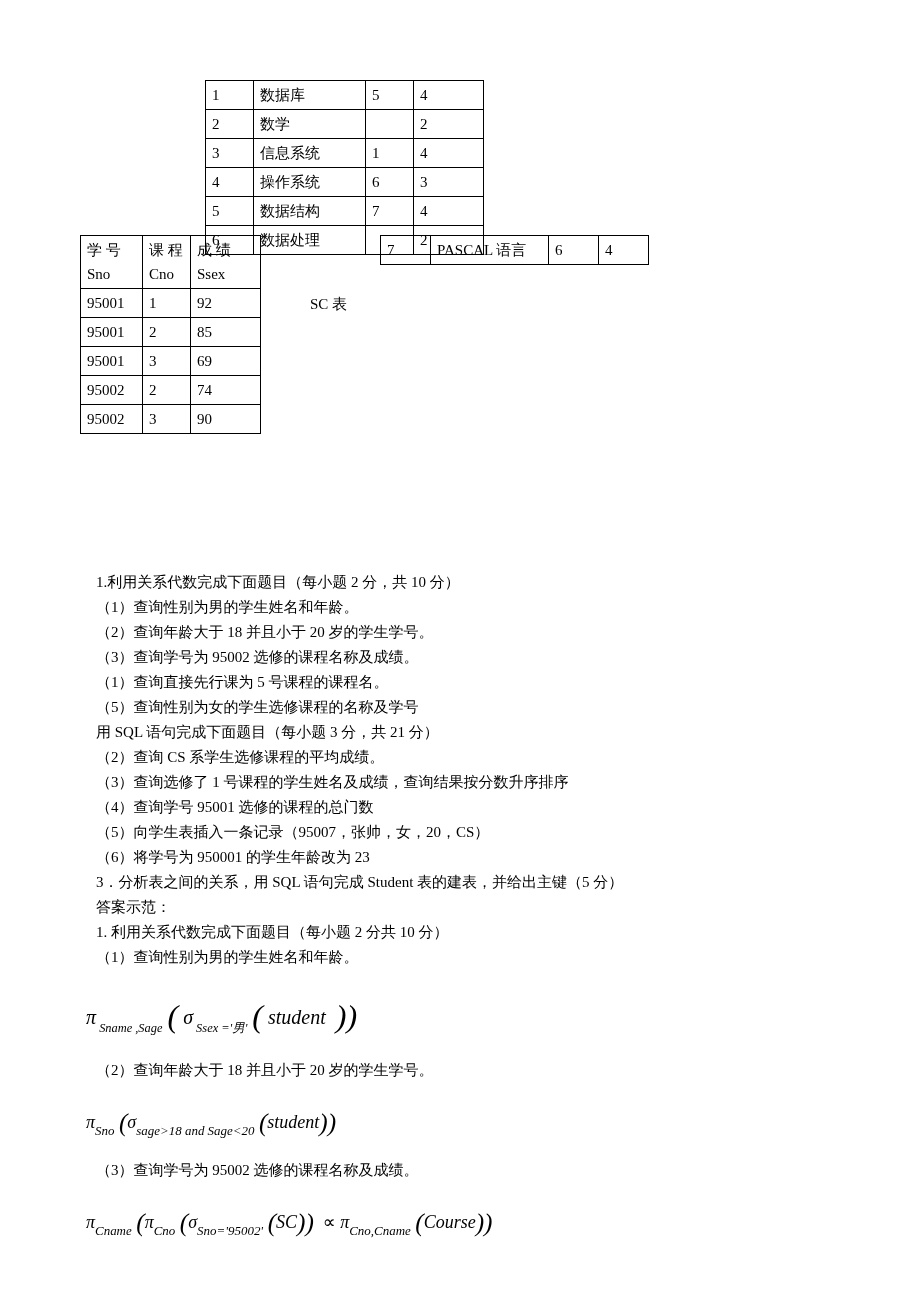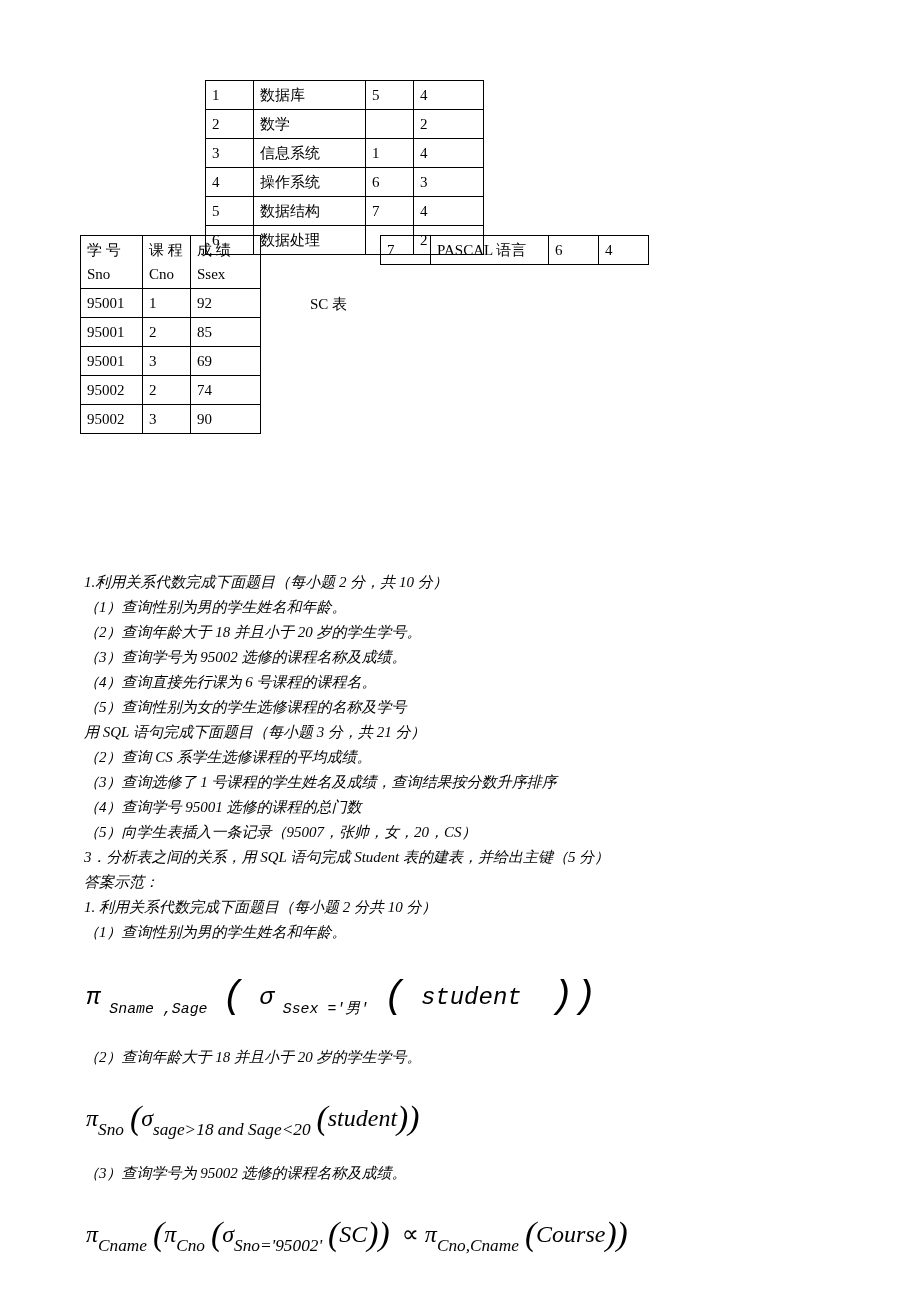--- a/index.html
+++ b/index.html
@@ -60,45 +60,43 @@
     .sc-label {
       position: absolute;
       left: 190px;
       top: 212px;
       margin-left: 40px;
     }
     .content-block {
       margin-top: 120px;
     }
     .line {
-      margin: 1px 4px;
-      font-style: italic;
+      margin: 1px 16px;
     }
     .formula {
       font-family: "Times New Roman", serif;
       font-style: italic;
       margin: 14px 0 14px 6px;
-      font-size: 24px;
+      font-size: 18px;
       line-height: 1.9;
     }
     .formula sub {
       font-size: 0.72em;
       vertical-align: sub;
       position: relative;
       top: 3px;
     }
     .formula .paren {
       font-style: italic;
       font-size: 1.4em;
       position: relative;
       top: 3px;
     }
     .formula-large {
-      font-size: 24px;
-      font-family: Liberation Mono, monospace;
+      font-size: 20px;
     }
     .formula-large .paren {
       font-size: 1.6em;
     }
     .formula-large sub {
       font-size: 0.62em;
     }
     .upright {
       font-style: normal;
     }
@@ -198,27 +196,28 @@
     </table>
 
   <div class="sc-label">SC 表</div>
 </div>
 
 <div class="content-block">
   <div class="line">1.利用关系代数完成下面题目（每小题 2 分，共 10 分）</div>
   <div class="line">（1）查询性别为男的学生姓名和年龄。</div>
   <div class="line">（2）查询年龄大于 18 并且小于 20 岁的学生学号。</div>
   <div class="line">（3）查询学号为 95002 选修的课程名称及成绩。</div>
-  <div class="line">（4）查询直接先行课为 6 号课程的课程名。</div>
+  <div class="line">（1）查询直接先行课为 5 号课程的课程名。</div>
   <div class="line">（5）查询性别为女的学生选修课程的名称及学号</div>
   <div class="line">用 SQL 语句完成下面题目（每小题 3 分，共 21 分）</div>
   <div class="line">（2）查询 CS 系学生选修课程的平均成绩。</div>
   <div class="line">（3）查询选修了 1 号课程的学生姓名及成绩，查询结果按分数升序排序</div>
   <div class="line">（4）查询学号 95001 选修的课程的总门数</div>
   <div class="line">（5）向学生表插入一条记录（95007，张帅，女，20，CS）</div>
+  <div class="line">（6）将学号为 950001 的学生年龄改为 23</div>
   <div class="line">3．分析表之间的关系，用 SQL 语句完成 Student 表的建表，并给出主键（5 分）</div>
   <div class="line">答案示范：</div>
   <div class="line">1. 利用关系代数完成下面题目（每小题 2 分共 10 分）</div>
   <div class="line">（1）查询性别为男的学生姓名和年龄。</div>
 
   <div class="formula formula-large">
     <span class="pi">π</span><sub>&nbsp;<span>Sname ,Sage</span></sub>
     <span class="paren">(</span>&nbsp;<span class="sigma">σ</span><sub>&nbsp;<span>Ssex ='男'</span></sub>
     <span class="paren">(</span>&nbsp;<span>student</span>&nbsp;&nbsp;<span class="paren">))</span>
   </div>

